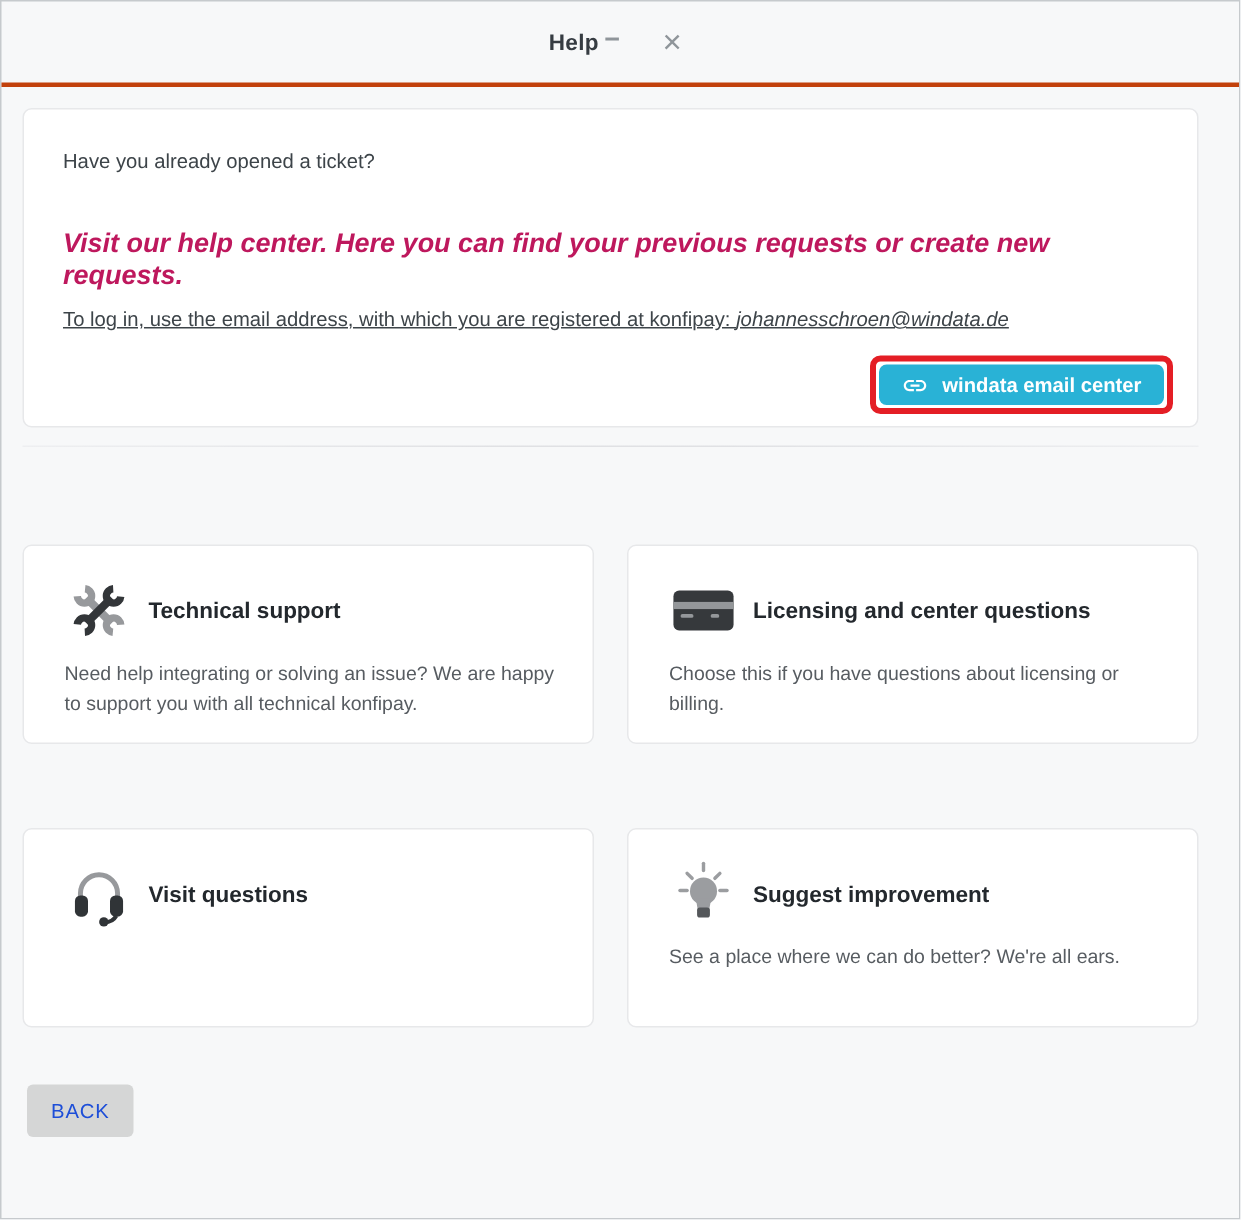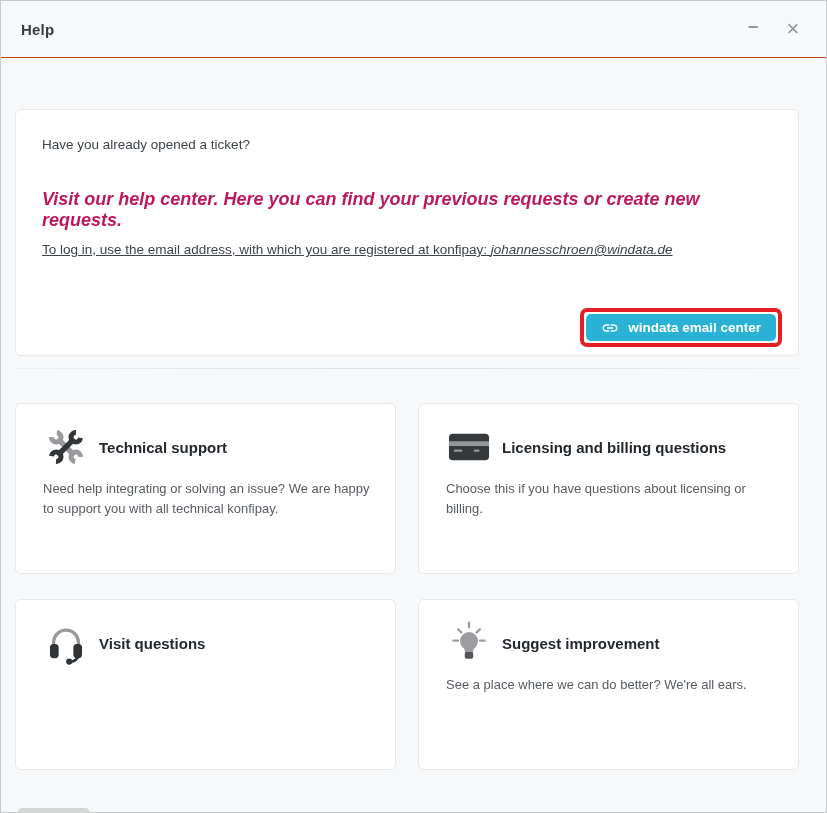--- a/index.html
+++ b/index.html
@@ -11,23 +11,23 @@
   }
   .window {
     width: 827px; height: 813px;
     border: 1px solid #c6cacd;
     background: #f7f8f9;
     display: flex; flex-direction: column;
   }
   
   .titlebar {
     flex: 0 0 57px;
-    display: flex; align-items: center; justify-content: space-between;
+    display: flex; align-items: center; justify-content: center;
     padding: 0 24px 0 20px;
-    border-bottom: 1px solid #c2410c;
+    border-bottom: 3px solid #c2410c;
   }
   .win-title {
     font-size: 15px; font-weight: bold; color: #363c42; letter-spacing: .2px;
   }
   .win-controls { display: flex; align-items: center; gap: 22px; }
   .win-btn {
     background: none; border: none; padding: 0; cursor: pointer;
     color: #8f959a; font-family: inherit; line-height: 1;
     display: flex; align-items: center; justify-content: center;
     width: 18px; height: 18px;
@@ -36,24 +36,23 @@
   .win-btn .glyph-close { font-size: 22px; }
   
   .content { flex: 1; padding: 14px 27px 0 14px; position: relative; }
   .card {
     background: #ffffff;
     border: 1px solid #e7e8ea;
     border-radius: 6px;
   }
   
   .ticket-card {
-    height: 247px;
+    height: 213px;
     padding: 27px 16px 8px 26px;
     position: relative;
-    margin-top: 37px;
   }
   .ticket-q { margin: 0; font-size: 13.5px; color: #3d4449; }
   .ticket-headline {
     margin: 37px 0 11px; font-size: 18px; font-weight: bold; color: #be185d; font-style: italic;
   }
   .ticket-hint { margin: 0; font-size: 13.5px; color: #3d4449; text-decoration: underline; }
   .ticket-hint em { font-style: italic; }
   .btn-row { position: absolute; right: 16px; bottom: 8px; }
   .highlight-box {
     border: 4px solid #e41e25; border-radius: 7px; padding: 2px;
@@ -72,23 +71,24 @@
     height: 1px; margin-top: 12px;
     background: linear-gradient(to right, #eeeff1, #e0e1e4 40%, #e0e1e4 60%, #eeeff1);
   }
   
   .cat-grid {
     display: grid; grid-template-columns: 1fr 1fr;
     column-gap: 22px; row-gap: 25px;
     margin-top: 34px;
   }
   .cat-card {
-    height: 171px;
+    height: 133px;
     padding: 20px 22px 0 27px;
     cursor: pointer;
+    margin-top: 31px;
   }
   .cat-head { display: flex; align-items: center; gap: 10px; min-height: 46px; }
   .cat-icon { flex: 0 0 auto; display: flex; align-items: center; justify-content: center; width: 46px; }
   .cat-title { margin: 0; font-size: 15px; font-weight: bold; color: #23282d; }
   .cat-desc { margin: 9px 0 0; font-size: 13px; line-height: 19.5px; color: #575c61; }
   
   .back-btn {
     margin: 38px 0 0 3px;
     height: 35px; padding: 0 16px;
     background: #d5d6d6; color: #1d4ed8;
@@ -162,21 +162,21 @@
       <section class="card cat-card">
         <div class="cat-head">
           <span class="cat-icon">
             <svg width="42" height="34" viewBox="0 0 44 34" aria-hidden="true">
               <rect x="1" y="3" width="42" height="28" rx="4" fill="#36393c"></rect>
               <rect x="1" y="11" width="42" height="5" fill="#94979a"></rect>
               <rect x="6" y="19.5" width="9" height="2.6" rx="1.3" fill="#94979a"></rect>
               <rect x="27" y="19.5" width="6" height="2.6" rx="1.3" fill="#94979a"></rect>
             </svg>
           </span>
-          <h3 class="cat-title">Licensing and billing questions</h3>
+          <h3 class="cat-title">Licensing and center questions</h3>
         </div>
         <p class="cat-desc">Choose this if you have questions about licensing or billing.</p>
       </section>
 
       <section class="card cat-card">
         <div class="cat-head">
           <span class="cat-icon">
             <svg width="44" height="44" viewBox="0 0 48 48" aria-hidden="true">
               <path d="M10.5 30 v-6.5 a13.5 13.5 0 0 1 27 0 V30" fill="none" stroke="#97999c" stroke-width="3.6"></path>
               <rect x="6.5" y="25" width="9.5" height="15.5" rx="4" fill="#303437"></rect>

